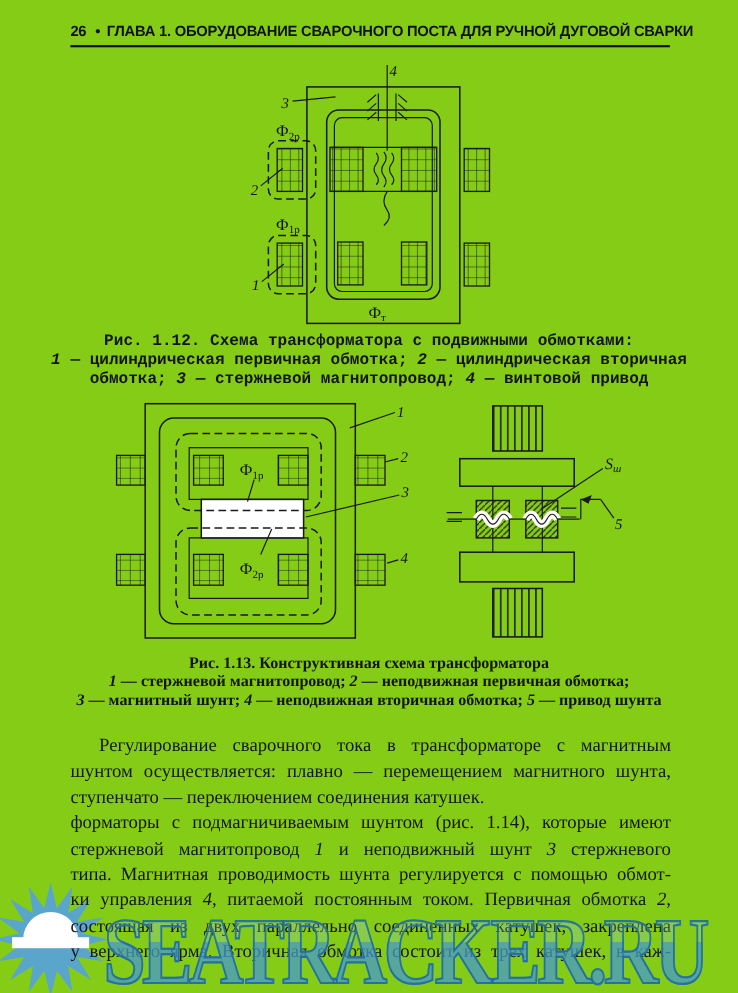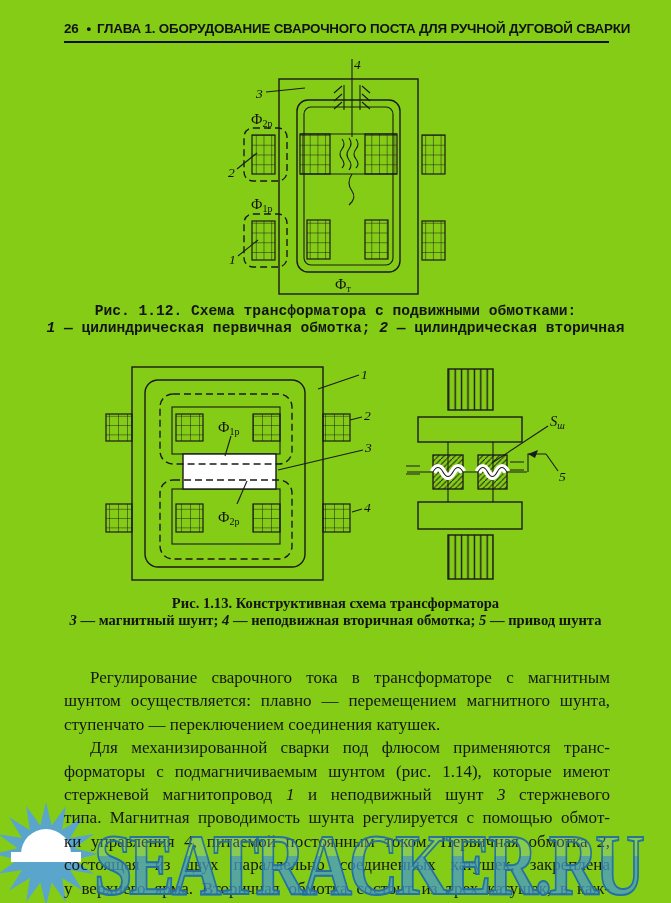--- a/index.html
+++ b/index.html
@@ -113,20 +113,21 @@
     <text class="fnum" x="3" y="120">2</text>
     <text class="fnum" x="4" y="207">1</text>
     <text class="flab" x="26" y="67"><tspan>Ф</tspan><tspan class="fsub" dy="3">2р</tspan></text>
     <text class="flab" x="26" y="152"><tspan>Ф</tspan><tspan class="fsub" dy="3">1р</tspan></text>
     <text class="flab" x="110" y="232"><tspan>Ф</tspan><tspan class="fsub" dy="3">т</tspan></text>
   </svg>
 
   <div class="caption cap12">
     <div class="cap-line"><span class="bd">Рис. 1.12. </span><span>Схема трансформатора с подвижными обмотками:</span></div>
     <div class="cap-line"><span class="it">1</span><span> — цилиндрическая первичная обмотка; </span><span class="it">2</span><span> — цилиндрическая вторичная</span></div>
+    <div class="cap-line"><span>обмотка; </span><span class="it">3</span><span> — стержневой магнитопровод; </span><span class="it">4</span><span> — винтовой привод</span></div>
   </div>
 
   <svg class="figsvg" style="left:100px; top:360px;" width="480" height="232" viewBox="0 0 480 232">
     <defs>
       <pattern id="g13" width="9" height="9.3" patternUnits="userSpaceOnUse">
         <path d="M9,0 H0 V9.3" fill="none" stroke="#1a1a1a" stroke-width="1"></path>
       </pattern>
       <pattern id="vstr" width="6.4" height="8" patternUnits="userSpaceOnUse">
         <line x1="3.2" y1="0" x2="3.2" y2="8" stroke="#1a1a1a" stroke-width="1.4"></line>
       </pattern>
@@ -192,31 +193,31 @@
       <line class="flnthin" x1="446" y1="94" x2="458" y2="111"></line>
       <text class="fnum" x="459" y="121">5</text>
 
       <line class="flnthin" x1="448" y1="66" x2="392" y2="103"></line>
       <text class="flab" x="450" y="66" font-style="italic"><tspan>S</tspan><tspan class="fsub" dy="3">ш</tspan></text>
     </g>
   </svg>
 
   <div class="caption cap13">
     <div class="cap-line"><span class="bd">Рис. 1.13. </span><span>Конструктивная схема трансформатора</span></div>
+    <div class="cap-line"><span class="it">1</span><span> — стержневой магнитопровод; </span><span class="it">2</span><span> — неподвижная первичная обмотка;</span></div>
     <div class="cap-line"><span class="it">3</span><span> — магнитный шунт; </span><span class="it">4</span><span> — неподвижная вторичная обмотка; </span><span class="it">5</span><span> — привод шунта</span></div>
   </div>
 
   <div class="bodytext">
     <div>
       <div class="bline ind"><span>Регулирование сварочного тока в трансформаторе с магнитным</span></div>
       <div class="bline"><span>шунтом осуществляется: плавно — перемещением магнитного шунта,</span></div>
       <div class="bline last"><span>ступенчато — переключением соединения катушек.</span></div>
     </div>
     <div>
-      <div class="bline ind"><span>Для механизированной сварки под флюсом применяются транс-</span></div>
       <div class="bline"><span>форматоры с подмагничиваемым шунтом (рис. 1.14), которые имеют</span></div>
       <div class="bline"><span>стержневой магнитопровод </span><span class="it">1</span><span> и неподвижный шунт </span><span class="it">3</span><span> стержневого</span></div>
       <div class="bline"><span>типа. Магнитная проводимость шунта регулируется с помощью обмот-</span></div>
       <div class="bline"><span>ки управления </span><span class="it">4</span><span>, питаемой постоянным током. Первичная обмотка </span><span class="it">2</span><span>,</span></div>
       <div class="bline"><span>состоящая из двух параллельно соединенных катушек, закреплена</span></div>
       <div class="bline"><span>у верхнего ярма. Вторичная обмотка состоит из трех катушек, в каж-</span></div>
     </div>
   </div>
 
   <svg class="sun" width="112" height="108" viewBox="0 0 112 108">

